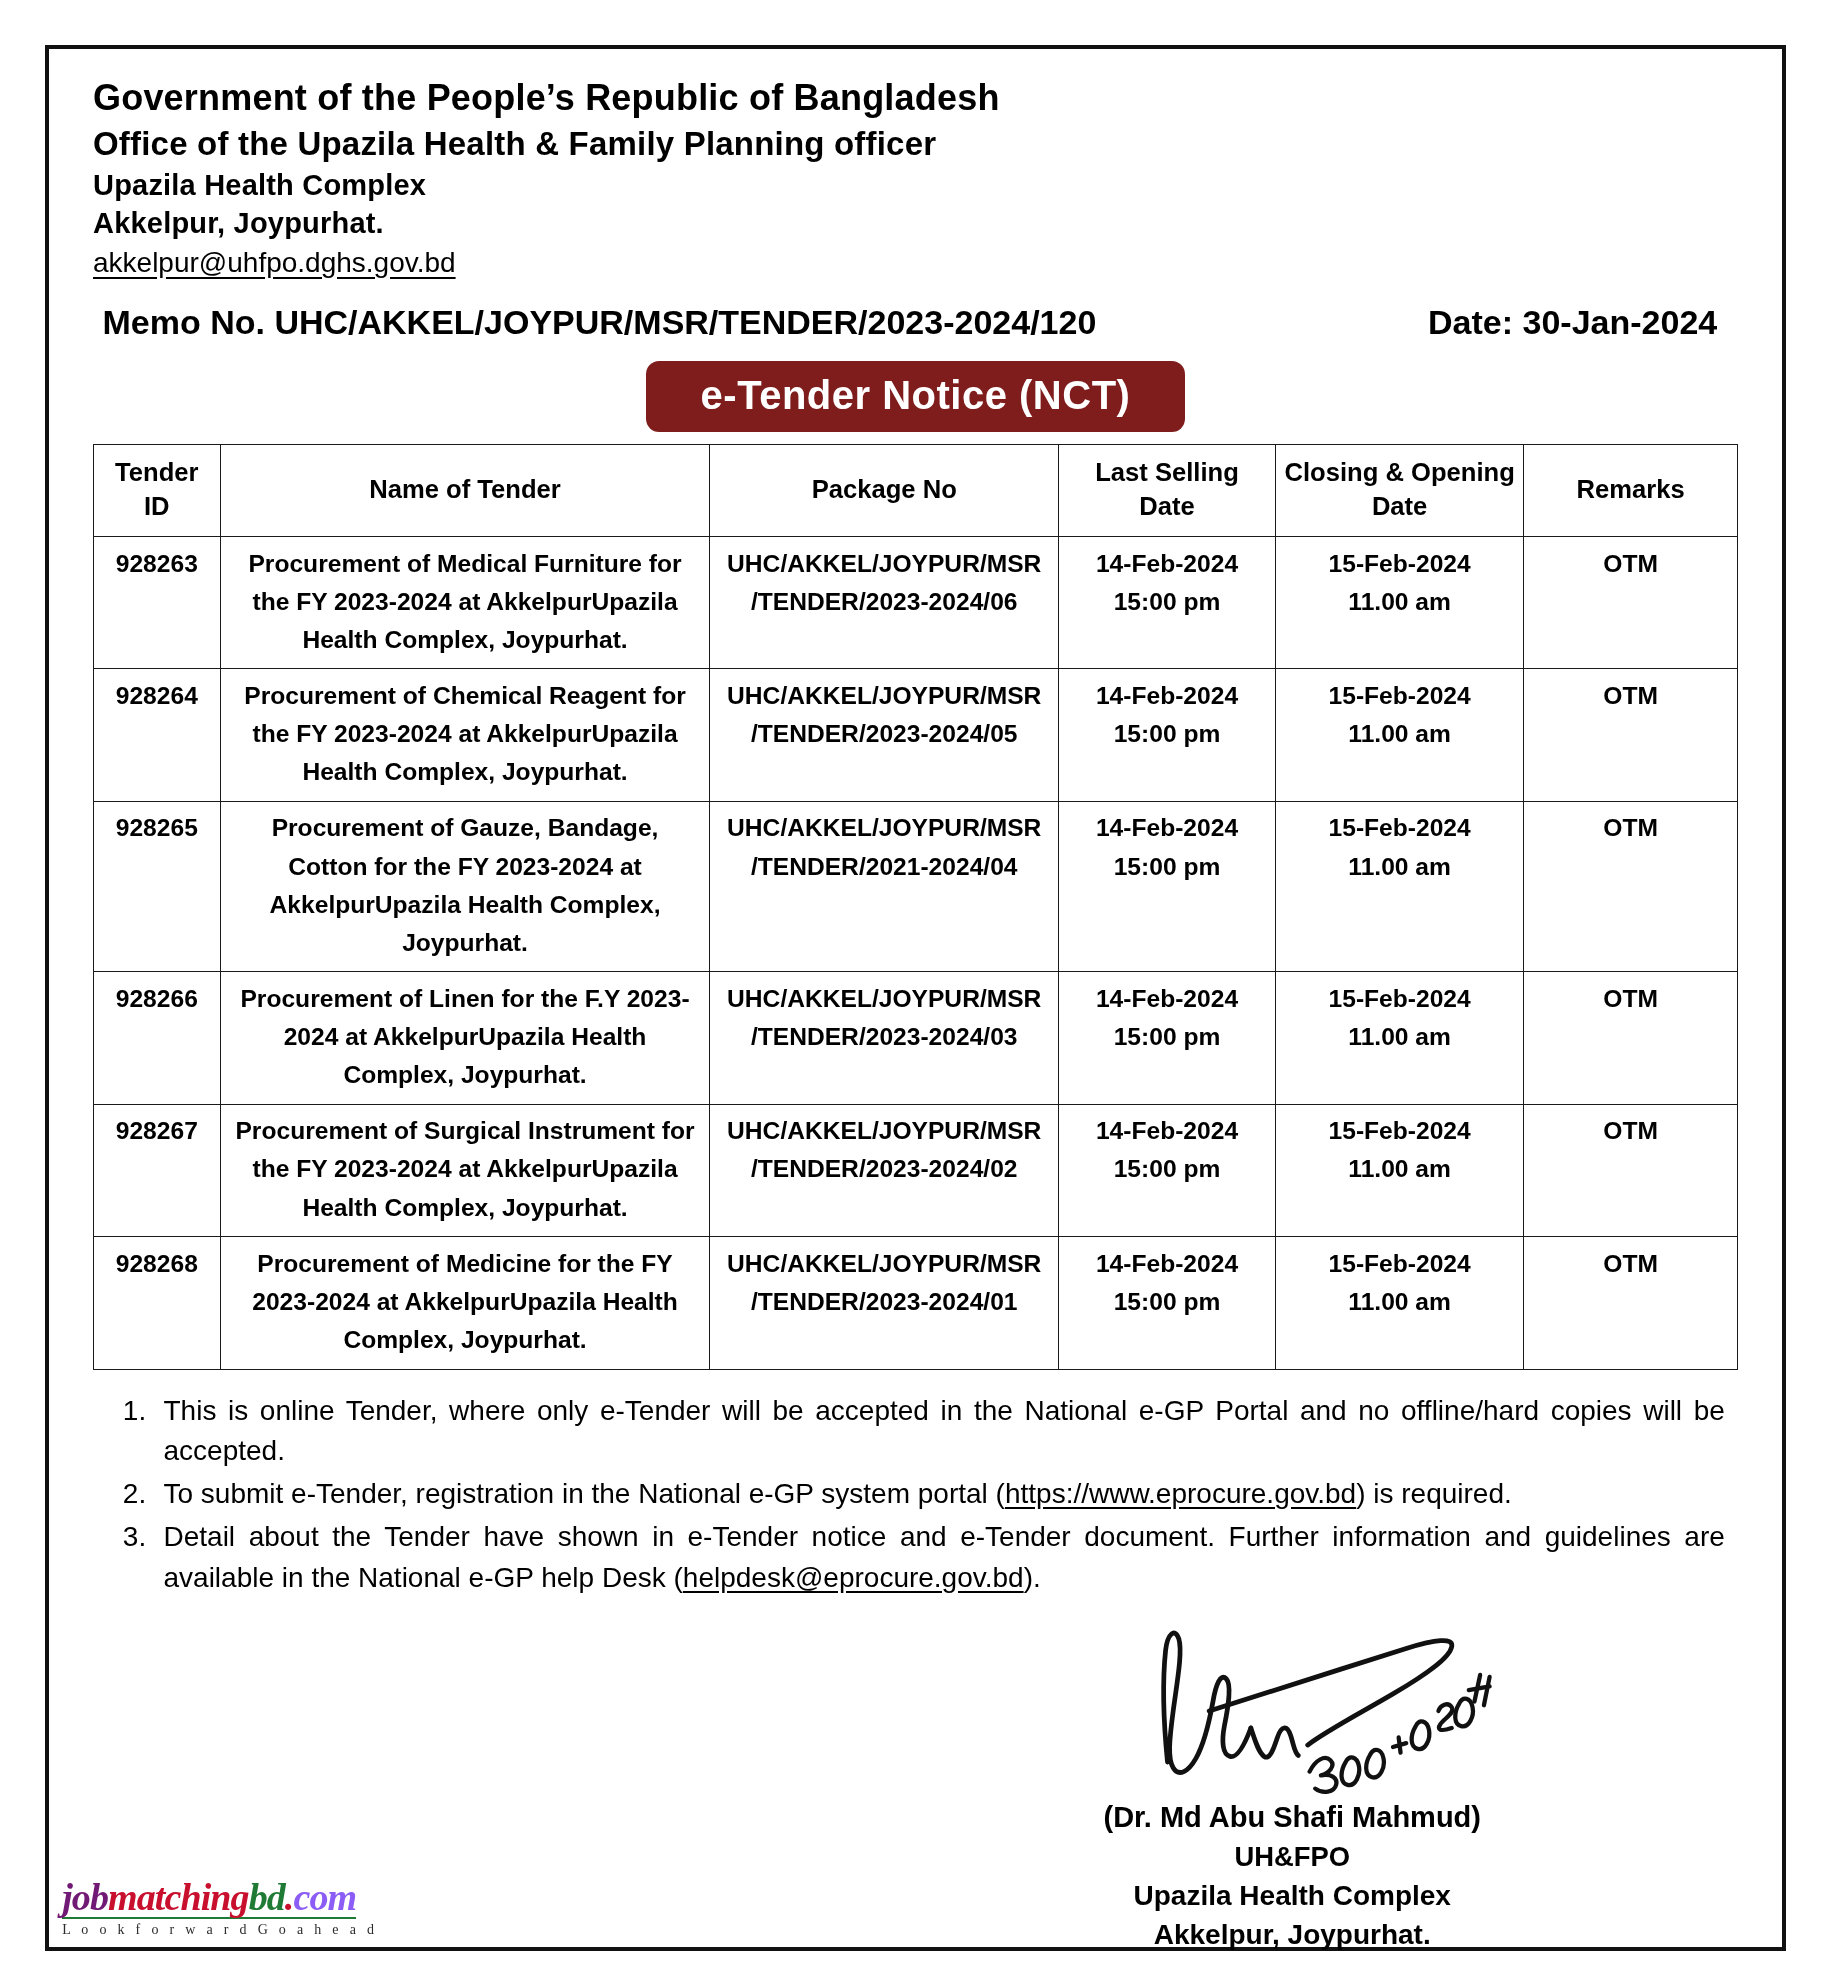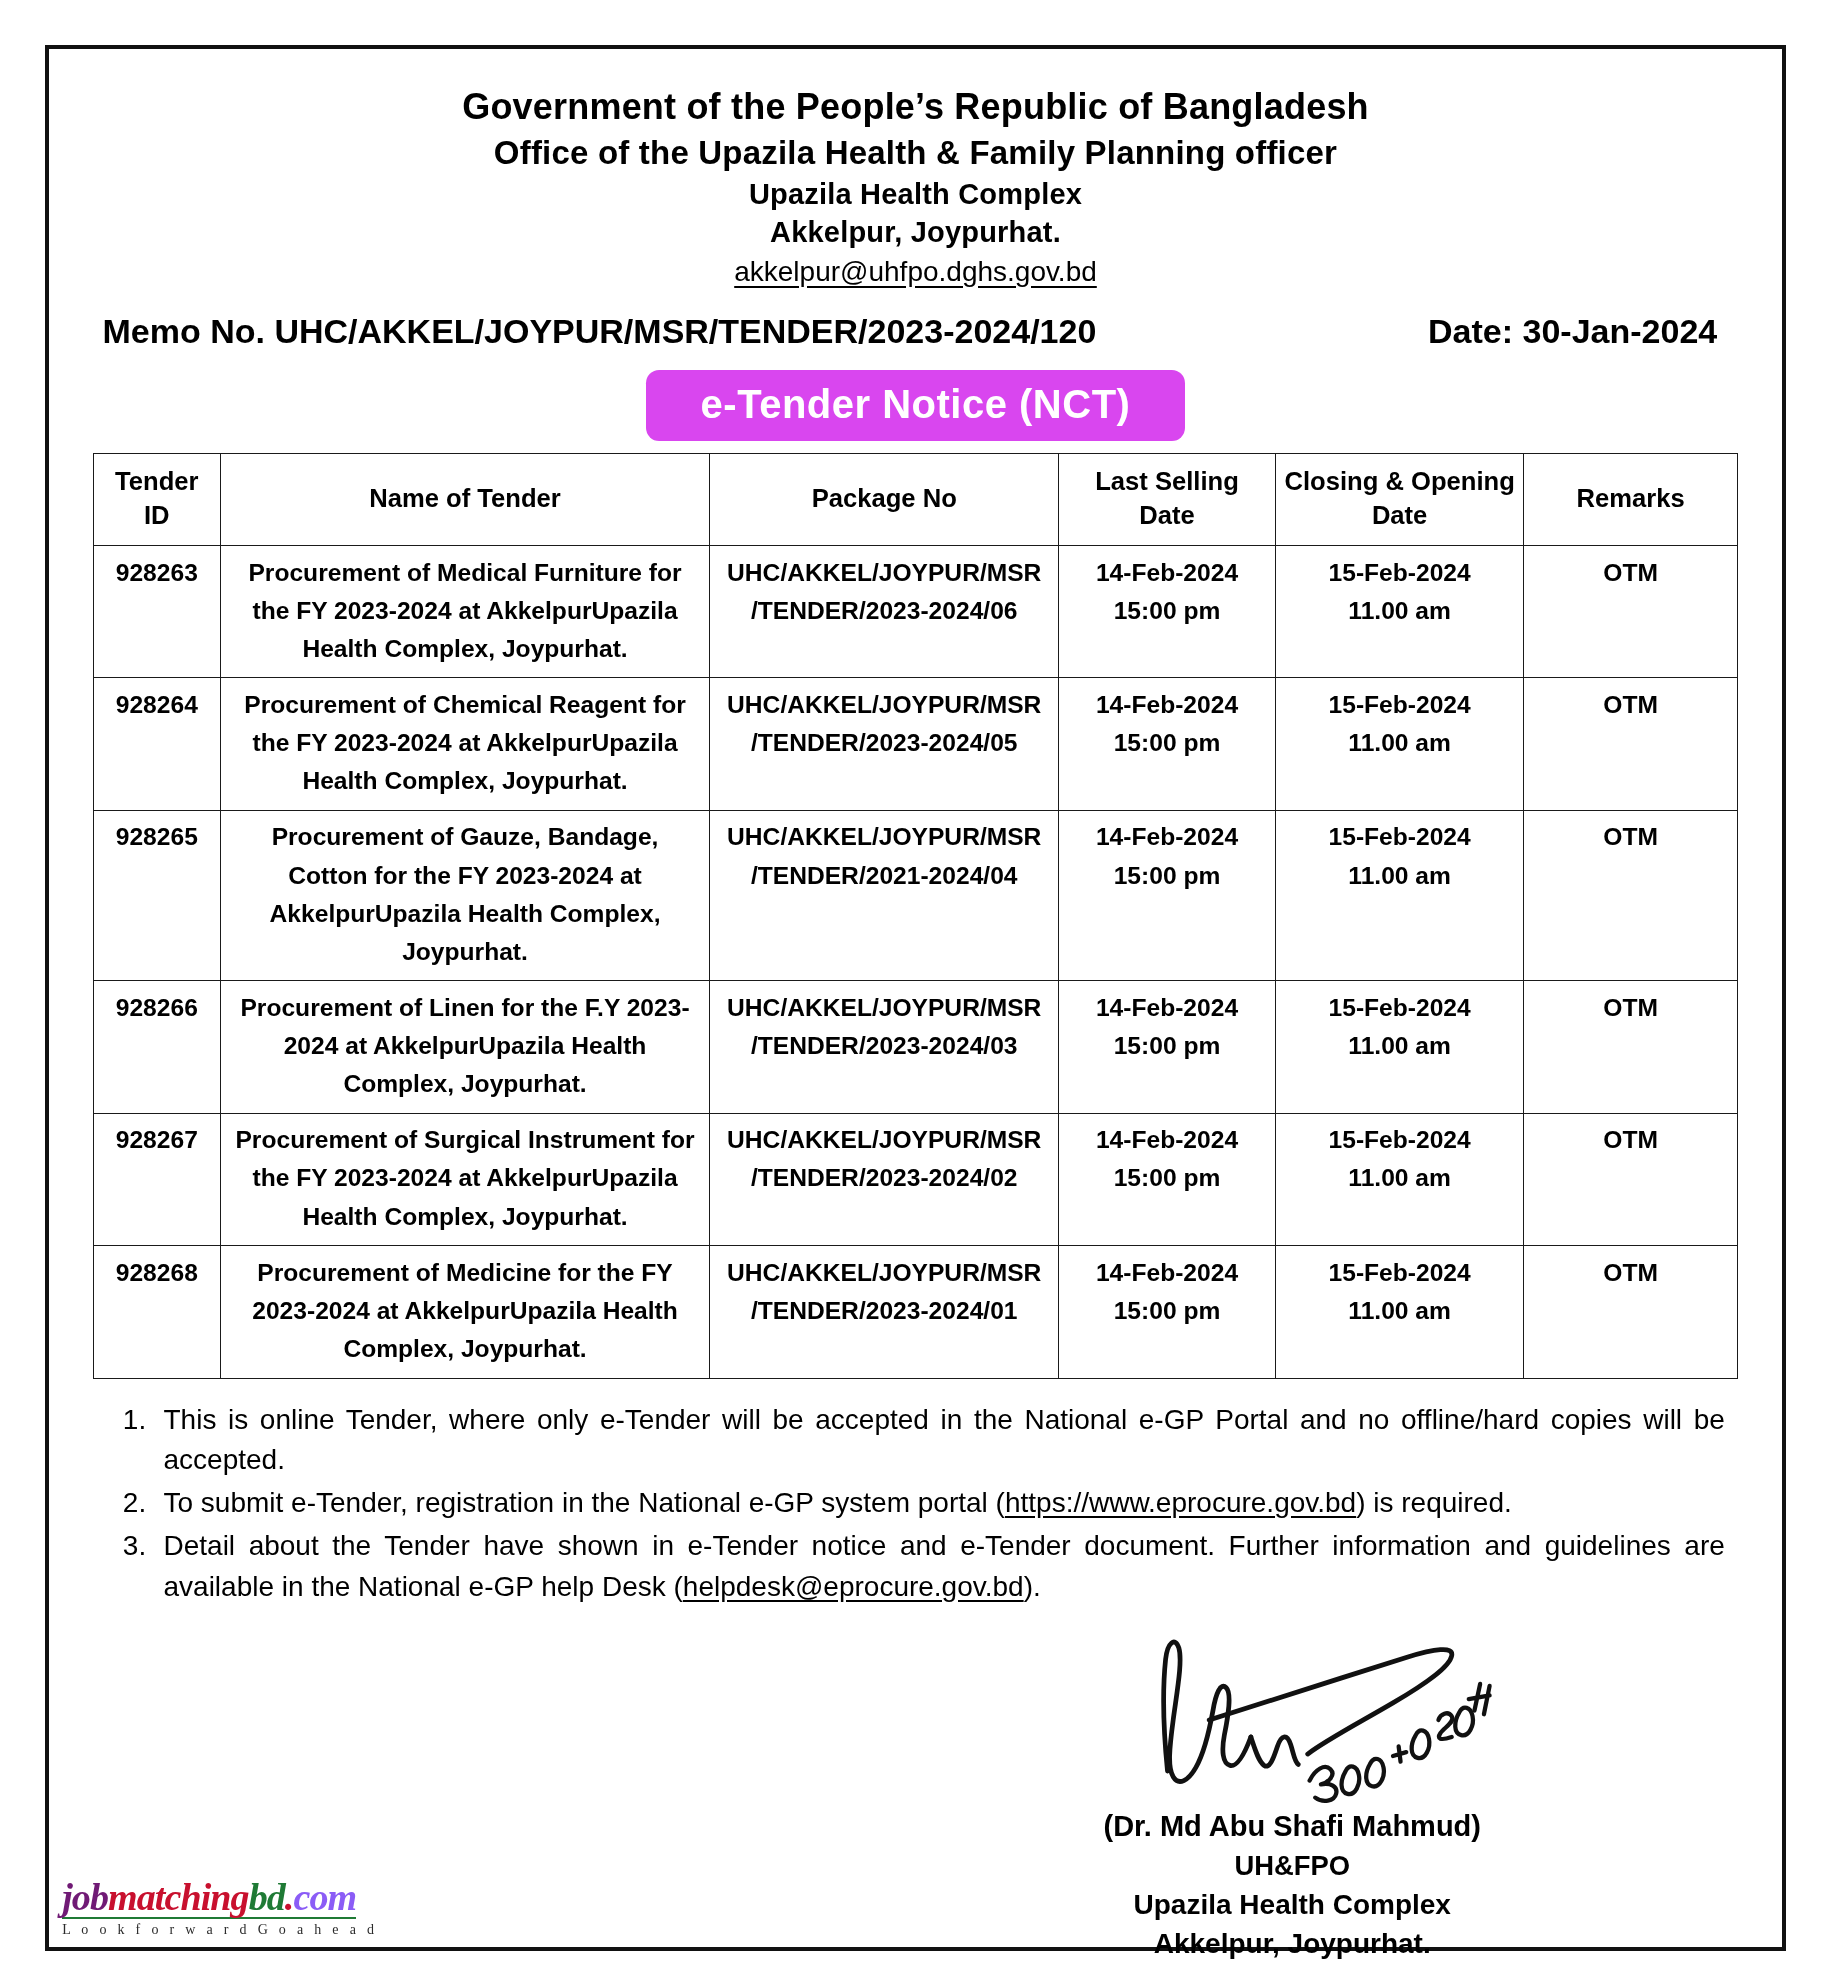--- a/index.html
+++ b/index.html
@@ -28,22 +28,21 @@
     background: #ffffff;
   }
   .page-inner {
     position: absolute;
     left: 0; top: 0; right: 0; bottom: 0;
     padding: 21px 44px 9.5px 44px;
   }
 
   
   .letterhead {
-    text-align: center;
-    margin-top: 13px;
+    margin-top: 4px;
   }
   .lh-line {
     font-weight: bold;
     letter-spacing: 0.2px;
     line-height: 1.33;
   }
   .lh-1 { font-size: 36px; }
   .lh-2 { font-size: 33px; }
   .lh-3 { font-size: 29px; }
   .lh-4 { font-size: 29px; }
@@ -71,21 +70,21 @@
   }
   .memo-date { padding-right: 13.2px; }
 
   
   .banner-wrap {
     text-align: center;
     margin-top: 19px;
   }
   .banner {
     display: inline-block;
-    background: #d946ef;
+    background: #7f1d1d;
     color: #ffffff;
     font-size: 40px;
     font-weight: bold;
     letter-spacing: 0.5px;
     padding: 11.4px 55px 15px 55px;
     border-radius: 13.2px;
     line-height: 1.12;
   }
 
   

